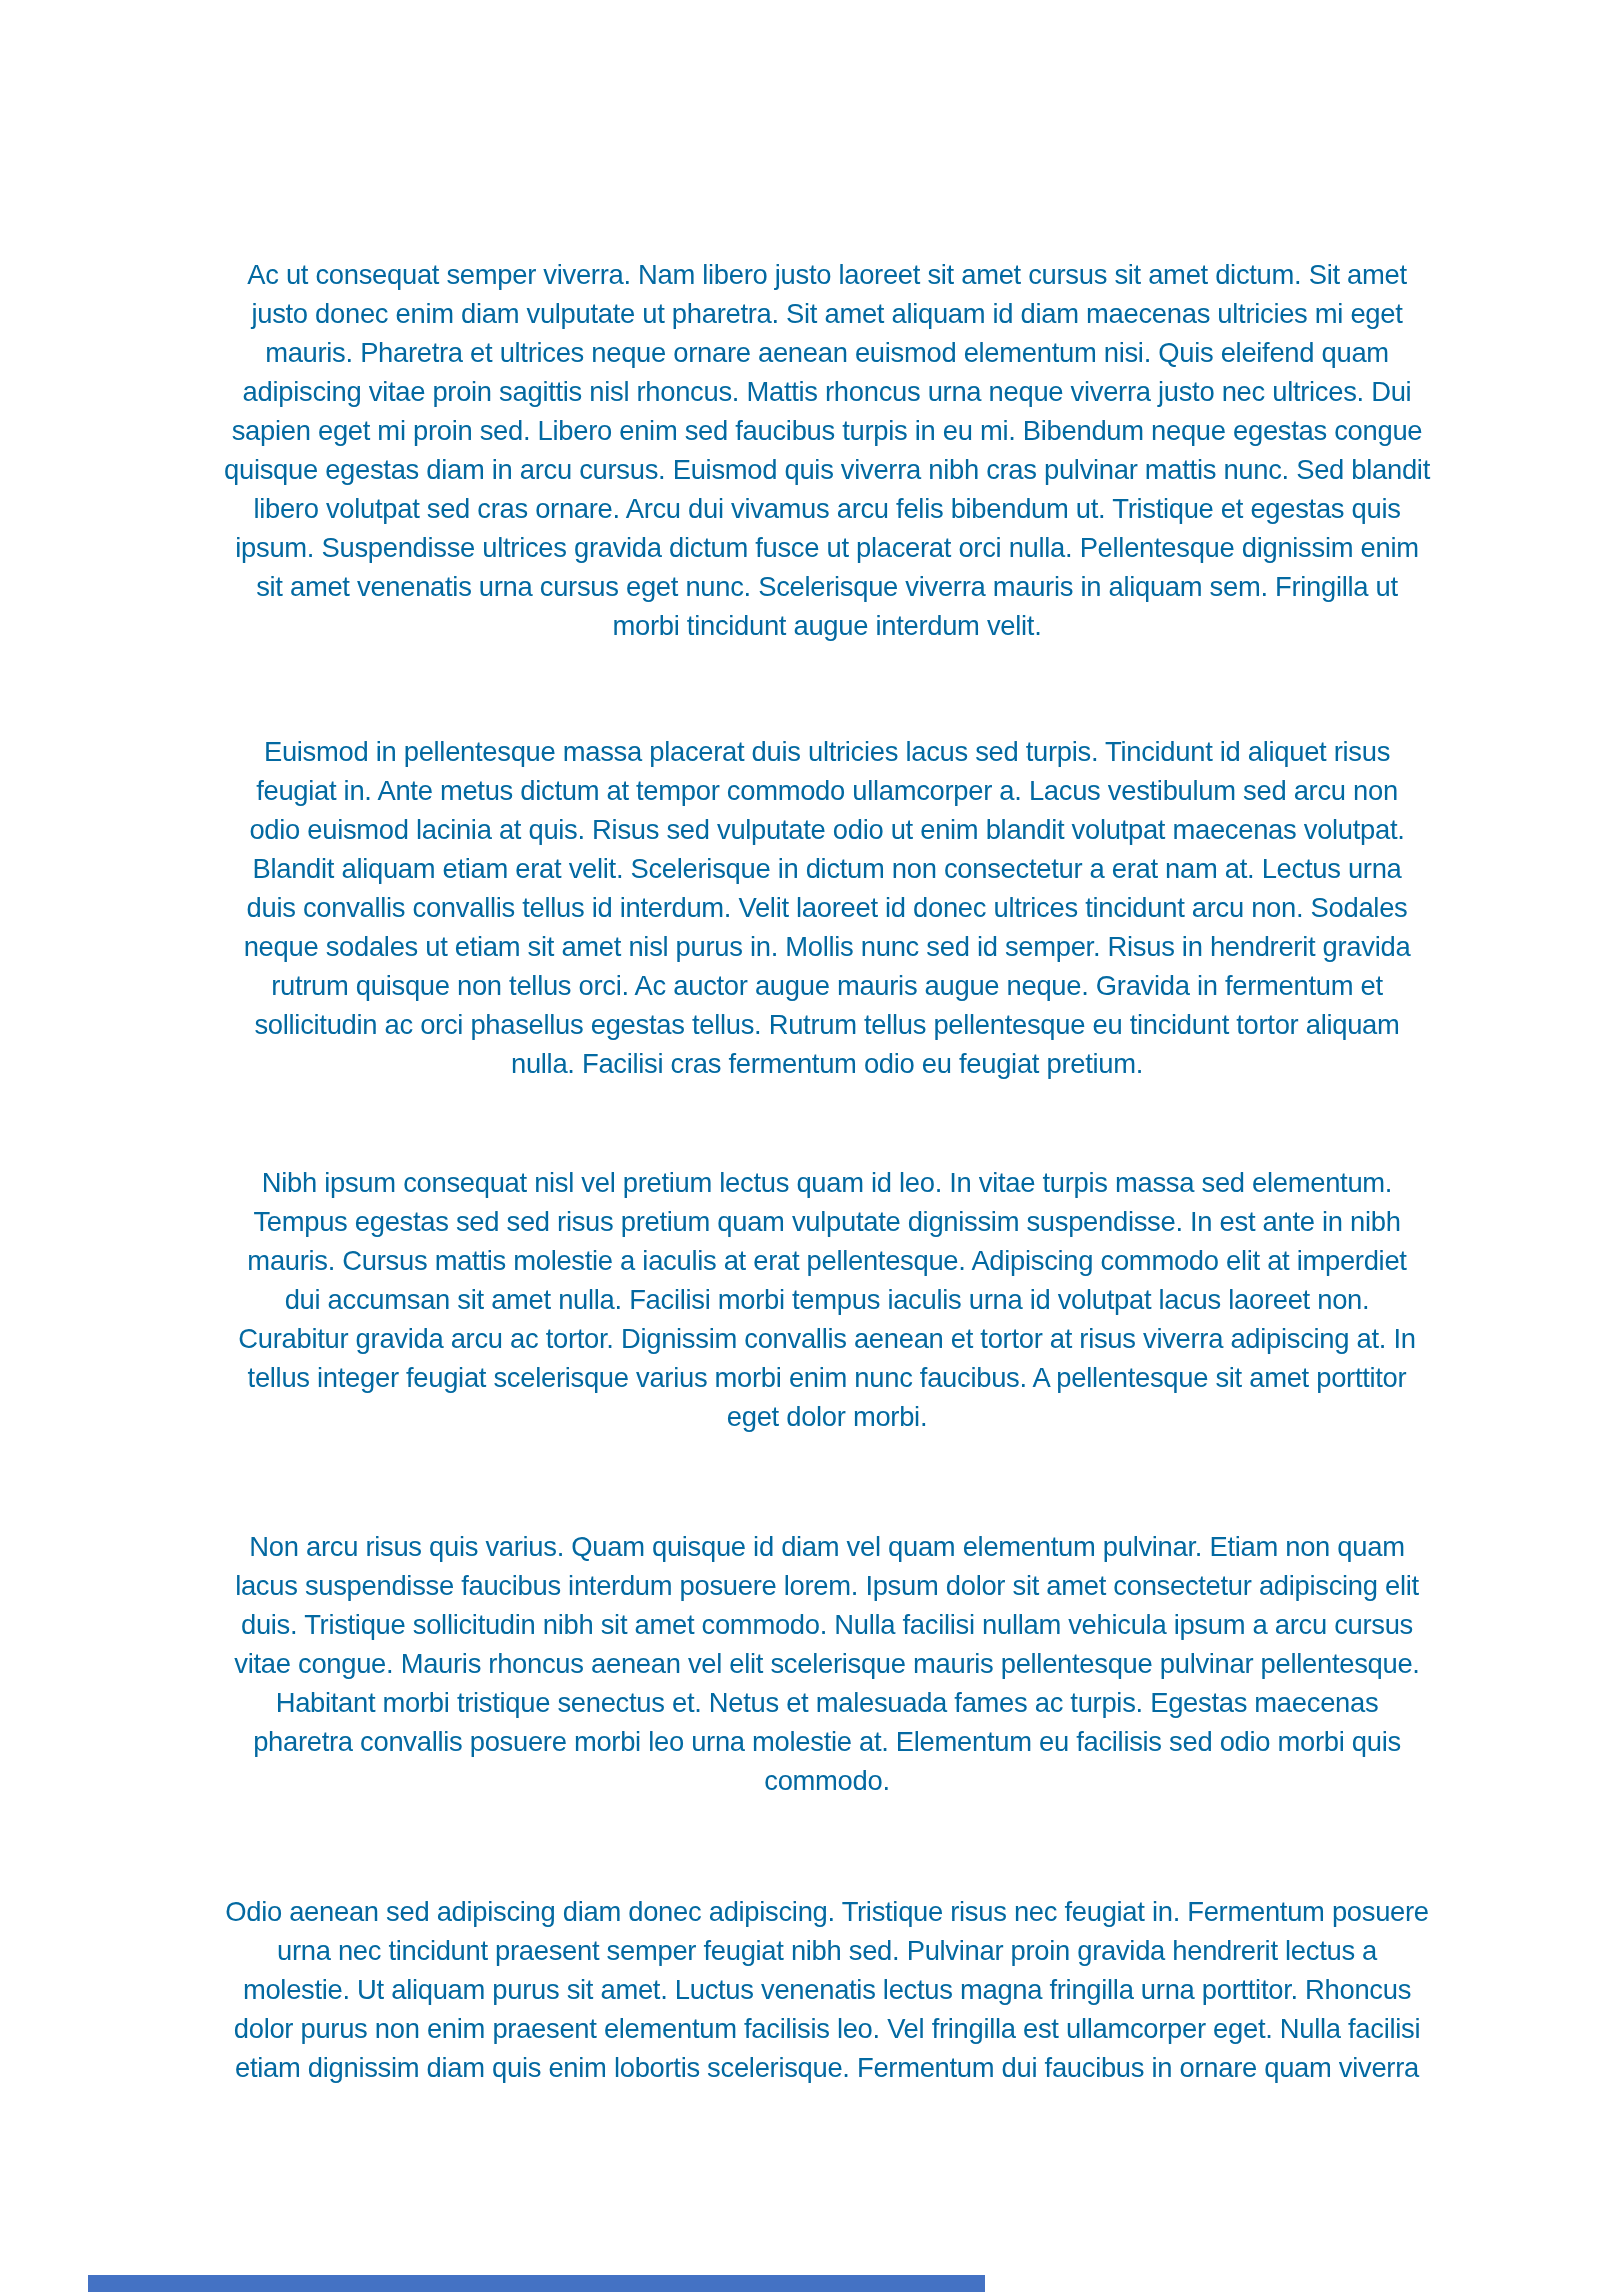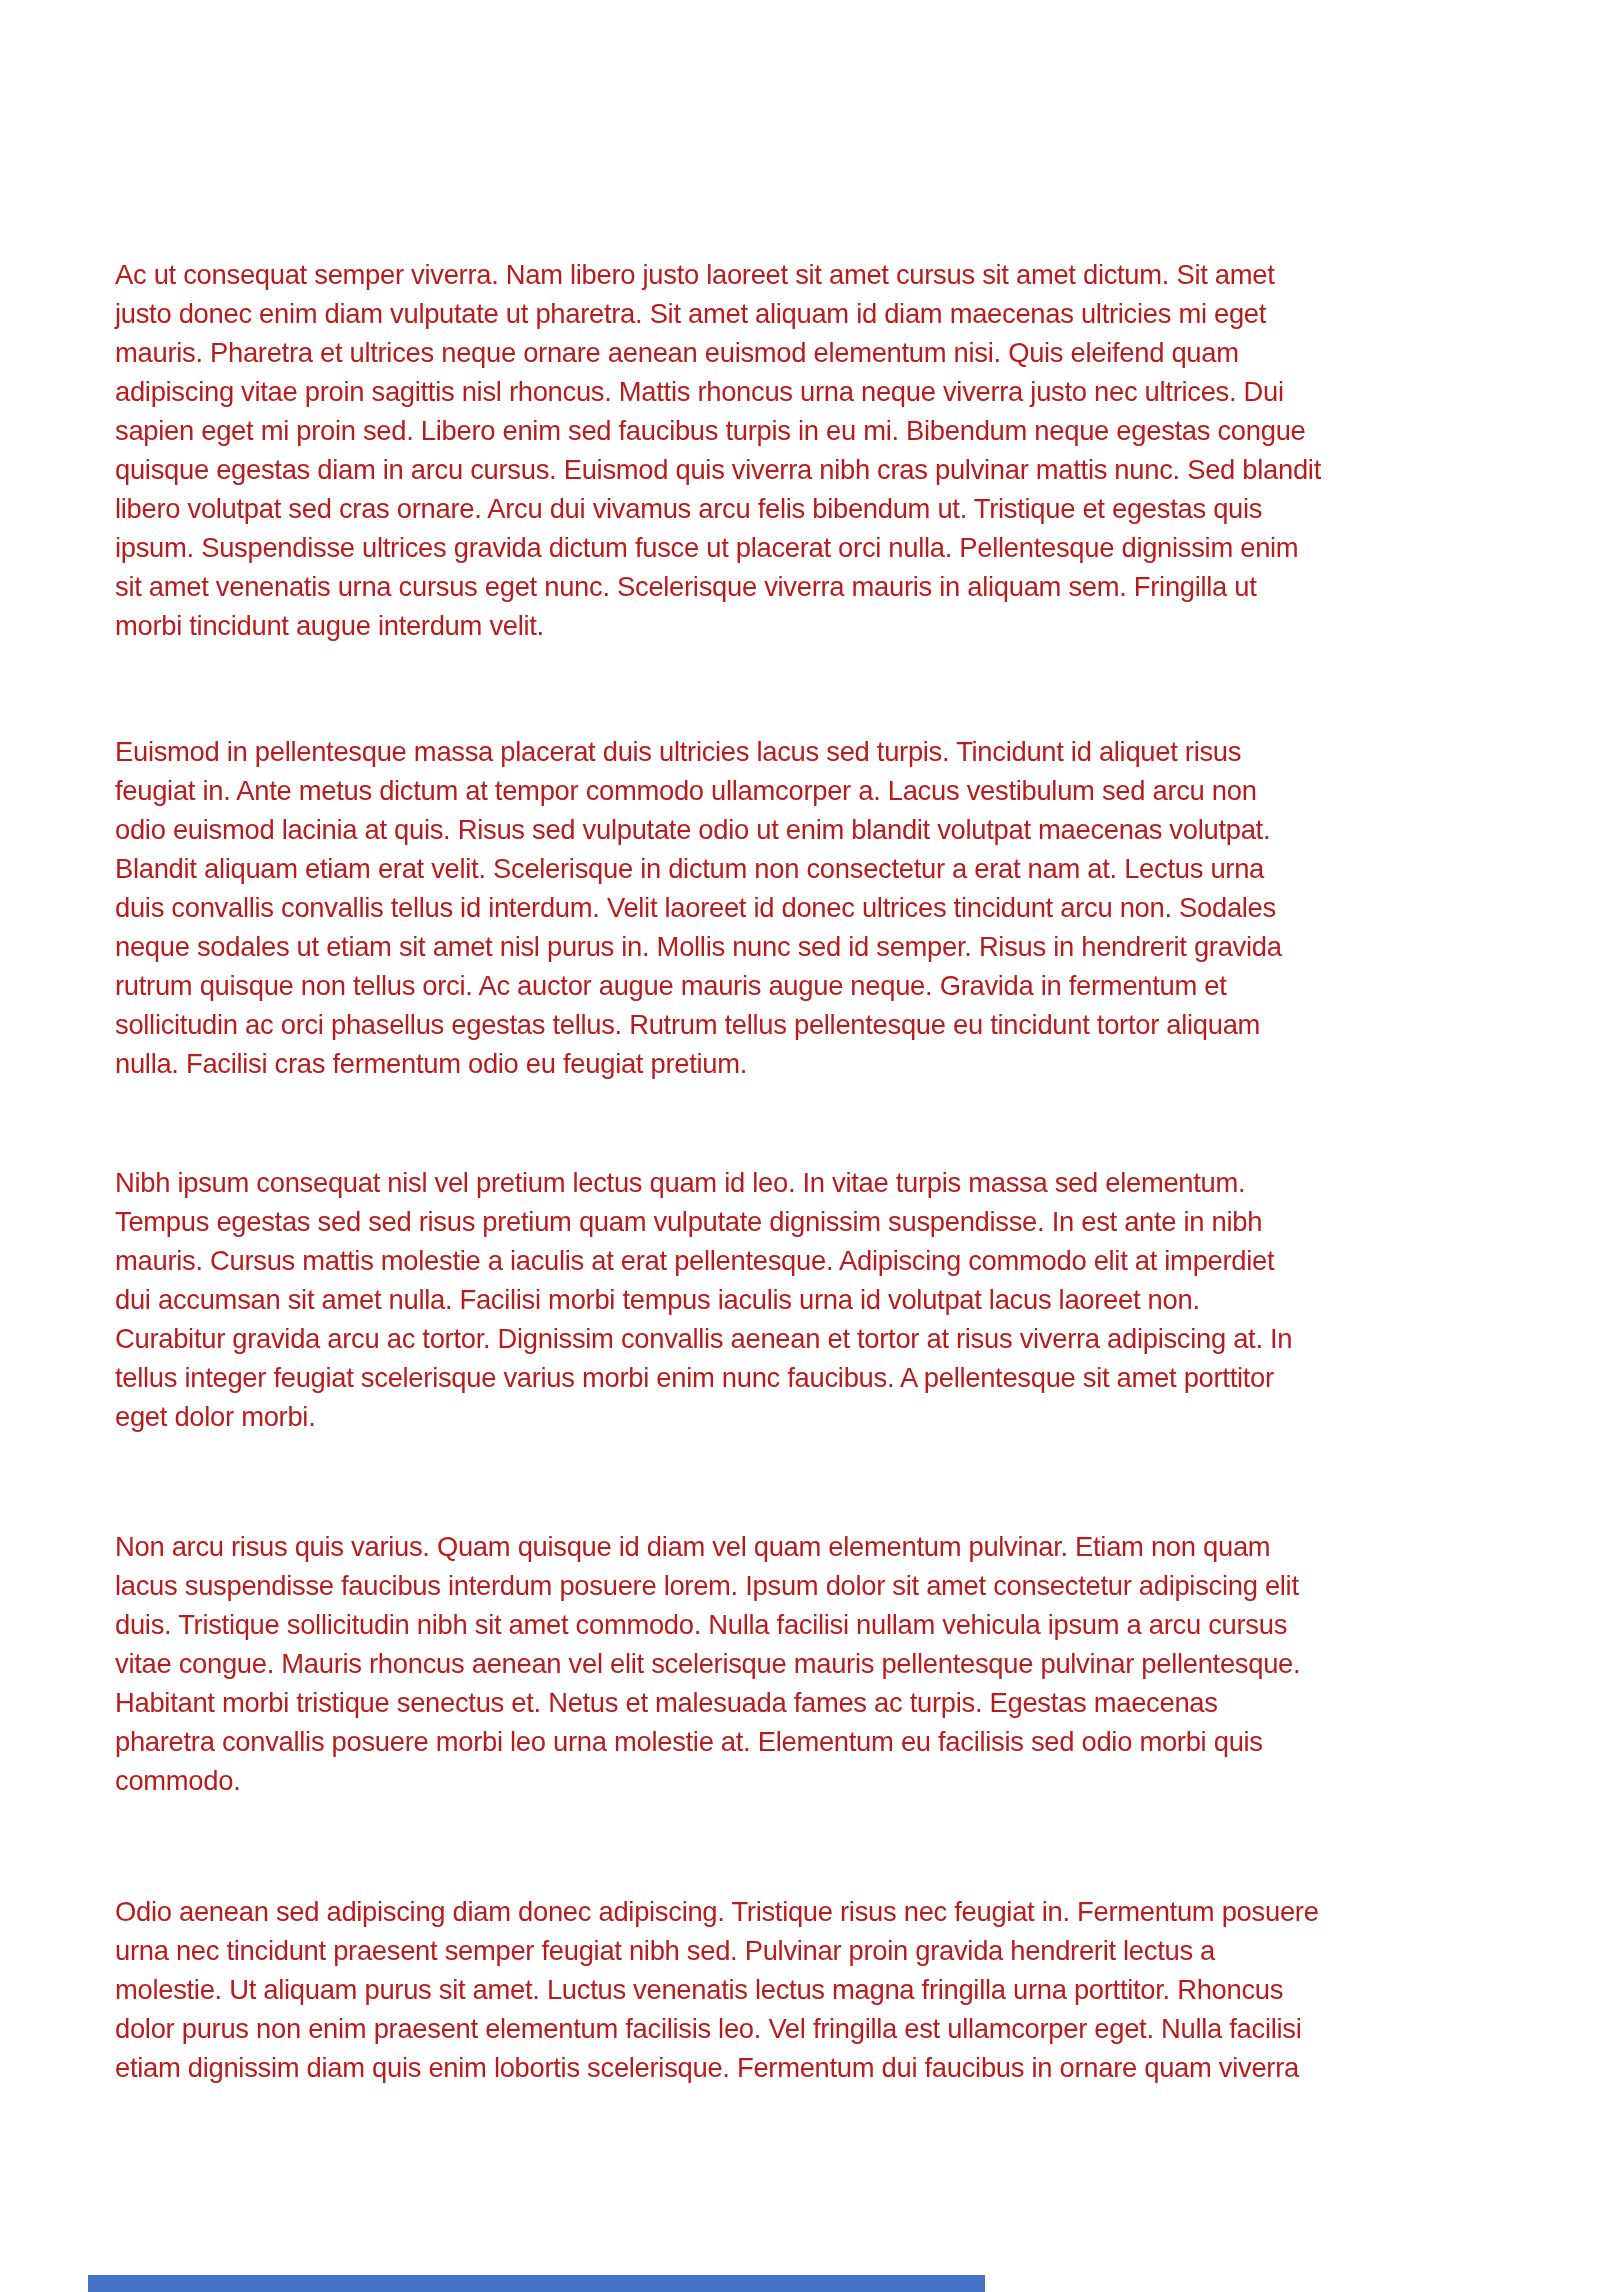--- a/index.html
+++ b/index.html
@@ -11,29 +11,29 @@
     overflow: hidden;
     font-family: "Liberation Sans", sans-serif;
   }
   .page {
     position: absolute;
     inset: 0;
     background: #ffffff;
   }
   .para {
     position: absolute;
-    left: 115px;
+    left: 141px;
     width: 1372px;
     margin: 0;
     font-size: 27.4px;
     line-height: 39px;
     letter-spacing: -0.3px;
-    color: #b91c1c;
+    color: #0369a1;
     white-space: pre-line;
-    text-align: left;
+    text-align: center;
   }
   .para-1 { top: 255px; }
   .para-2 { top: 732px; }
   .para-3 { top: 1163px; }
   .para-4 { top: 1527px; }
   .para-5 { top: 1892px; }
   .blue-bar {
     position: absolute;
     left: 88px;
     top: 2275px;

